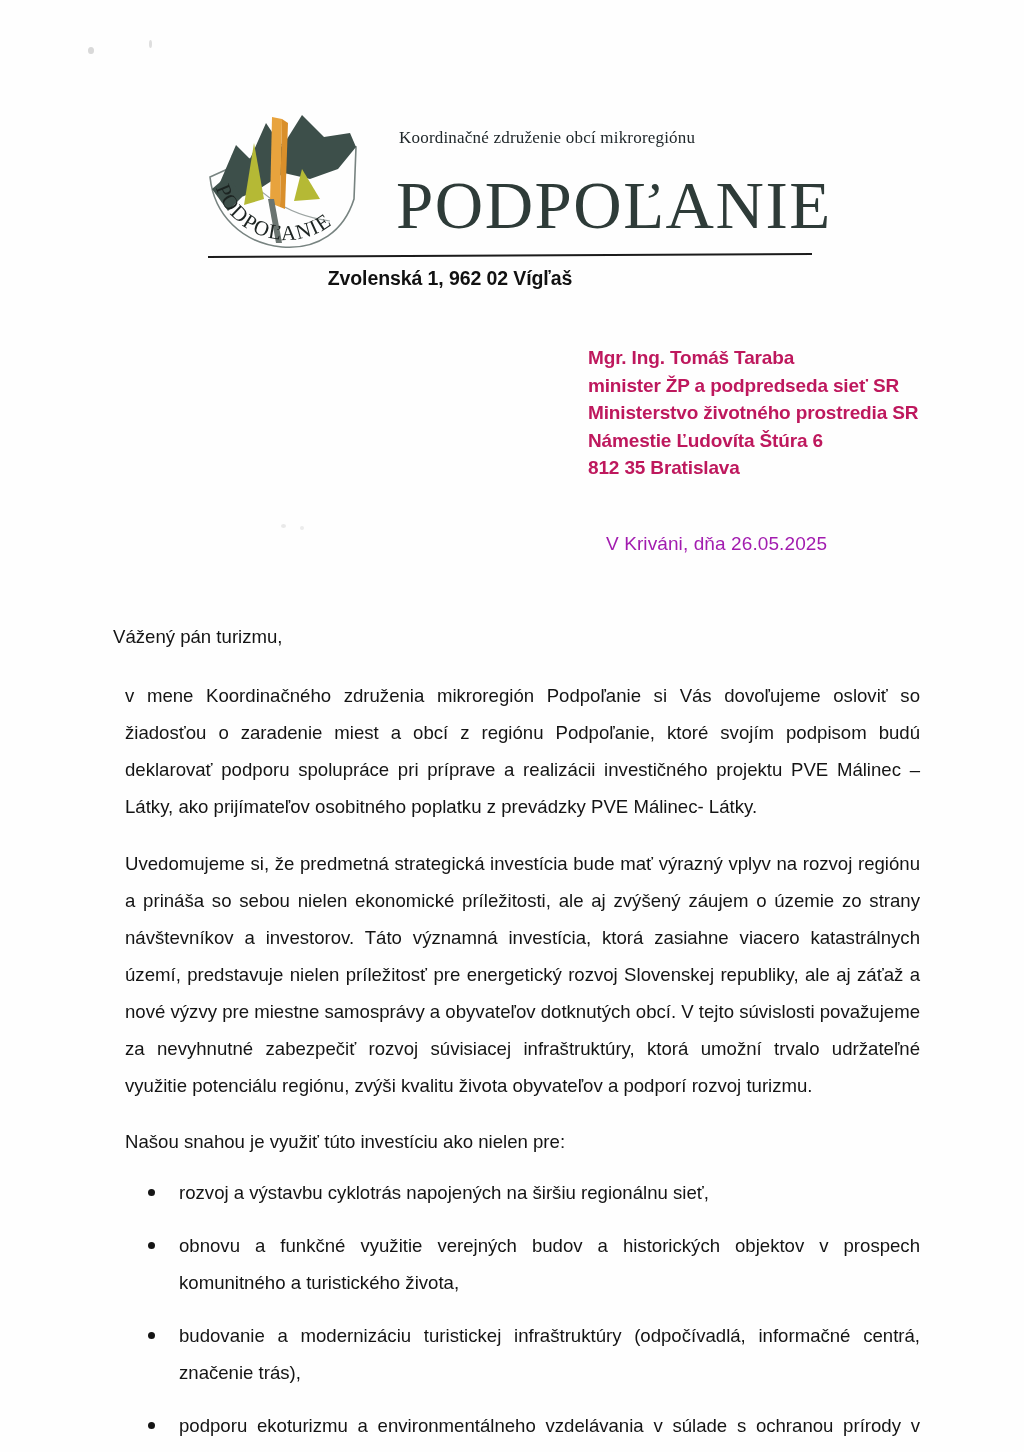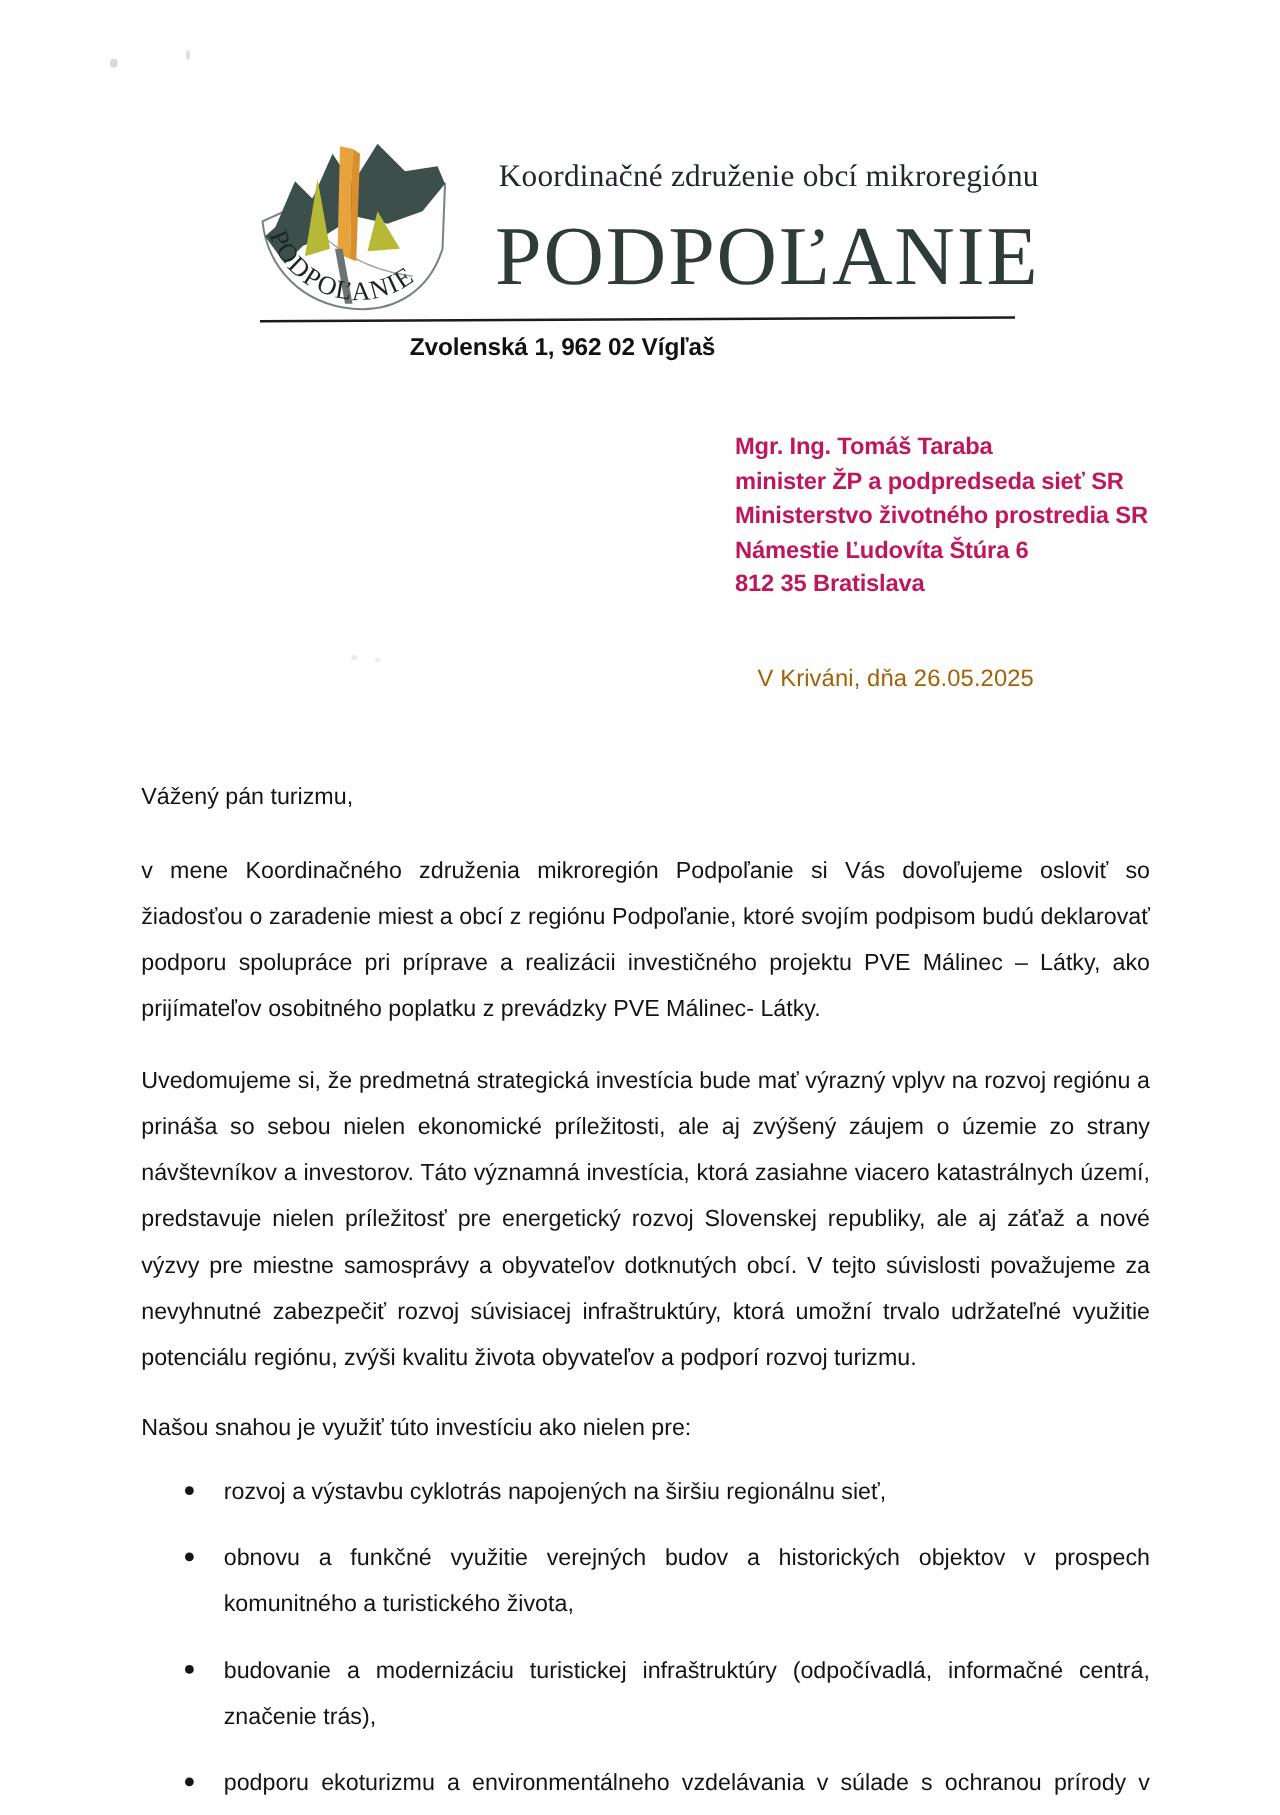--- a/index.html
+++ b/index.html
@@ -43,21 +43,21 @@
     width: 180px;
     height: 150px;
   }
   .logo-svg { display: block; }
 
   .org-line {
     position: absolute;
     left: 399px;
     top: 128px;
     font-family: "Liberation Serif", serif;
-    font-size: 25px;
+    font-size: 17px;
     letter-spacing: .2px;
     color: #20282b;
     white-space: nowrap;
   }
 
   .wordmark {
     position: absolute;
     left: 396px;
     top: 172px;
     font-family: "Liberation Serif", serif;
@@ -105,39 +105,39 @@
     white-space: nowrap;
   }
 
   
   .placedate {
     position: absolute;
     left: 606px;
     top: 533px;
     font-size: 19px;
     letter-spacing: .1px;
-    color: #a16207;
+    color: #a21caf;
     white-space: nowrap;
   }
 
   
   .body {
     position: absolute;
     left: 113px;
     top: 618px;
     width: 807px;
     font-size: 18.6px;
     line-height: 37px;
     color: #141414;
   }
   .salutation {
     margin: 0 0 22px 0;
   }
   .para {
-    margin: 0 0 20px 0;
+    margin: 0 0 20px 12px;
     text-align: justify;
     text-justify: inter-word;
     hyphens: none;
   }
   .para.last-of-block { margin-bottom: 19px; }
   .lead-in { margin-bottom: 14px; }
 
   ul.bullets {
     list-style: none;
     margin: 8px 0 0 0;

